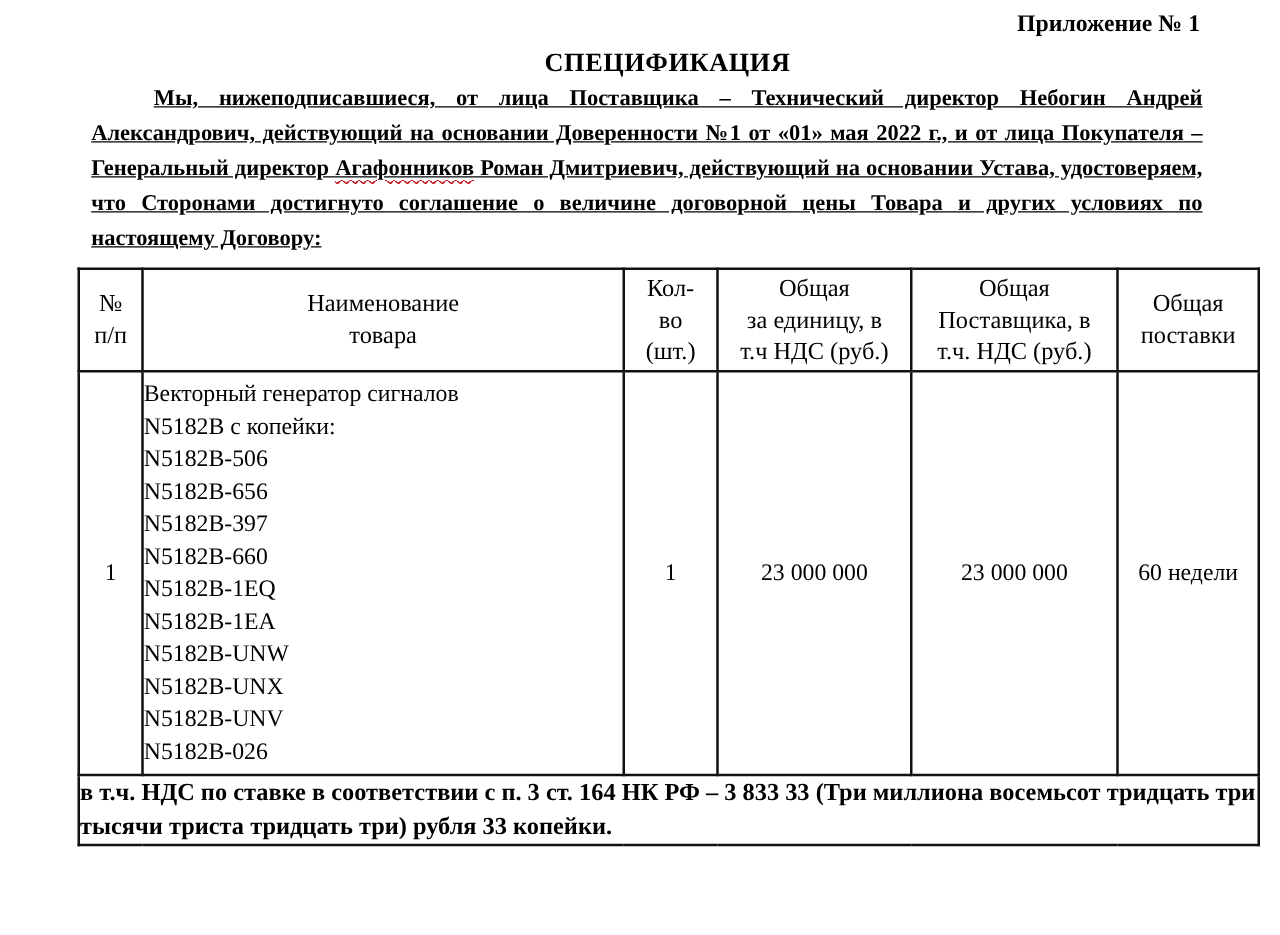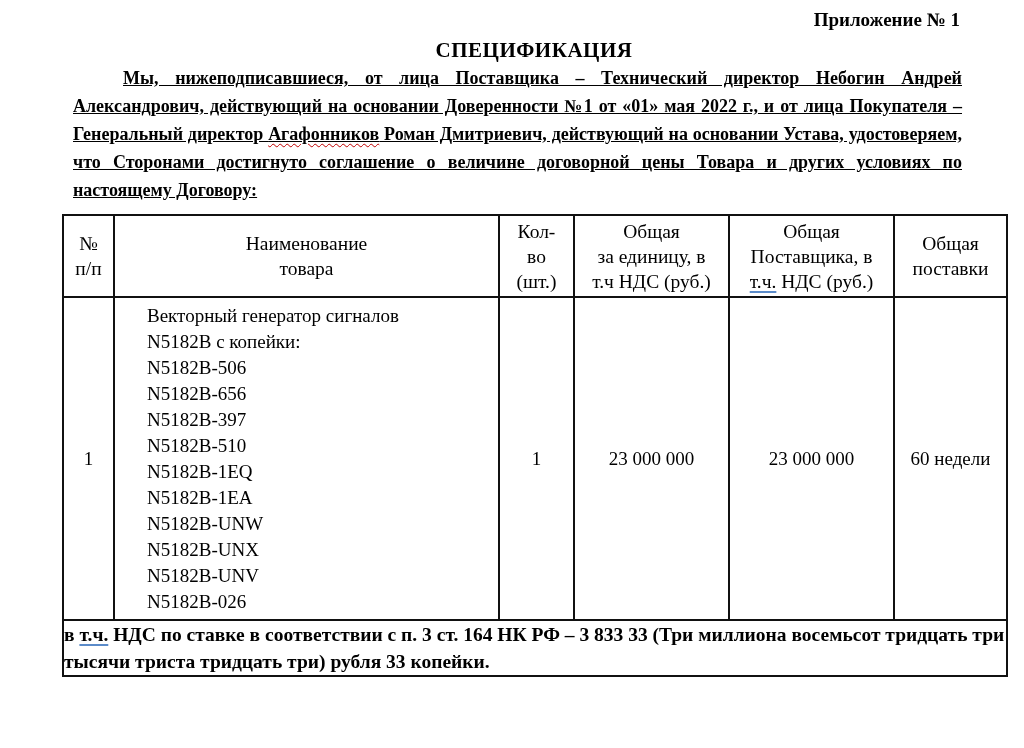--- a/index.html
+++ b/index.html
@@ -78,32 +78,31 @@
   .col4 { width: 155px; }
   .col5 { width: 165px; }
   .col6 { width: 113px; }
   td.hdr {
     text-align: center;
     height: 80px;
     line-height: 25px;
     font-size: 19.5px;
   }
   .u-blue {
-    text-decoration: underline;
     text-decoration-color: #5b8bc9;
     text-decoration-thickness: 2px;
     text-underline-offset: 3px;
     margin-top: 44px;
   }
   td.product-cell {
     vertical-align: top;
     padding: 4px 6px 4px 8px;
     height: 321px;
   }
-  .product-line { line-height: 26px; padding-left: 32px; }
+  .product-line { line-height: 26px; }
   td.center-val { text-align: center; }
   td.summary {
     padding: 7px 10px 8px 10px;
     height: 29px;
     line-height: 26px;
     font-size: 19.5px;
     vertical-align: middle;
   }
   td.summary-bold {
     padding: 8px 12px 10px 10px;
@@ -166,21 +165,21 @@
         </td>
       </tr>
       <tr>
         <td class="center-val">1</td>
         <td class="product-cell">
           <div class="product-line">Векторный генератор сигналов</div>
           <div class="product-line">N5182B с копейки:</div>
           <div class="product-line">N5182B-506</div>
           <div class="product-line">N5182B-656</div>
           <div class="product-line">N5182B-397</div>
-          <div class="product-line">N5182B-510</div>
+          <div class="product-line">N5182B-660</div>
           <div class="product-line">N5182B-1EQ</div>
           <div class="product-line">N5182B-1EA</div>
           <div class="product-line">N5182B-UNW</div>
           <div class="product-line">N5182B-UNX</div>
           <div class="product-line">N5182B-UNV</div>
           <div class="product-line">N5182B-026</div>
         </td>
         <td class="center-val">1</td>
         <td class="center-val">23 000 000</td>
         <td class="center-val">23 000 000</td>

